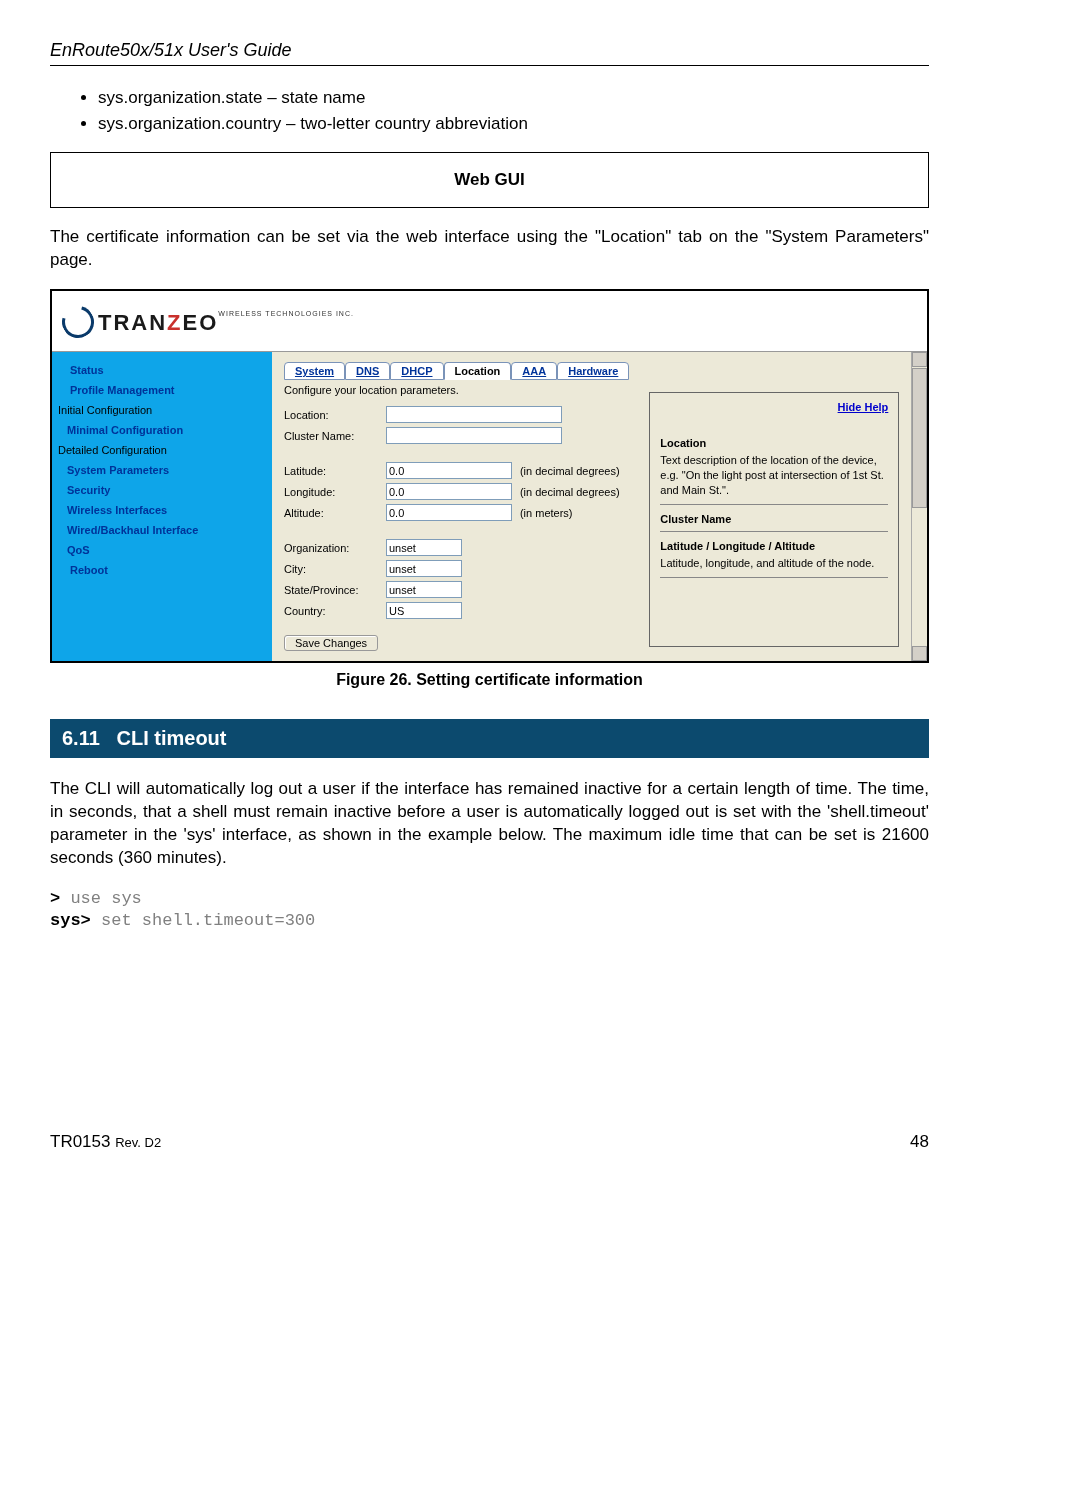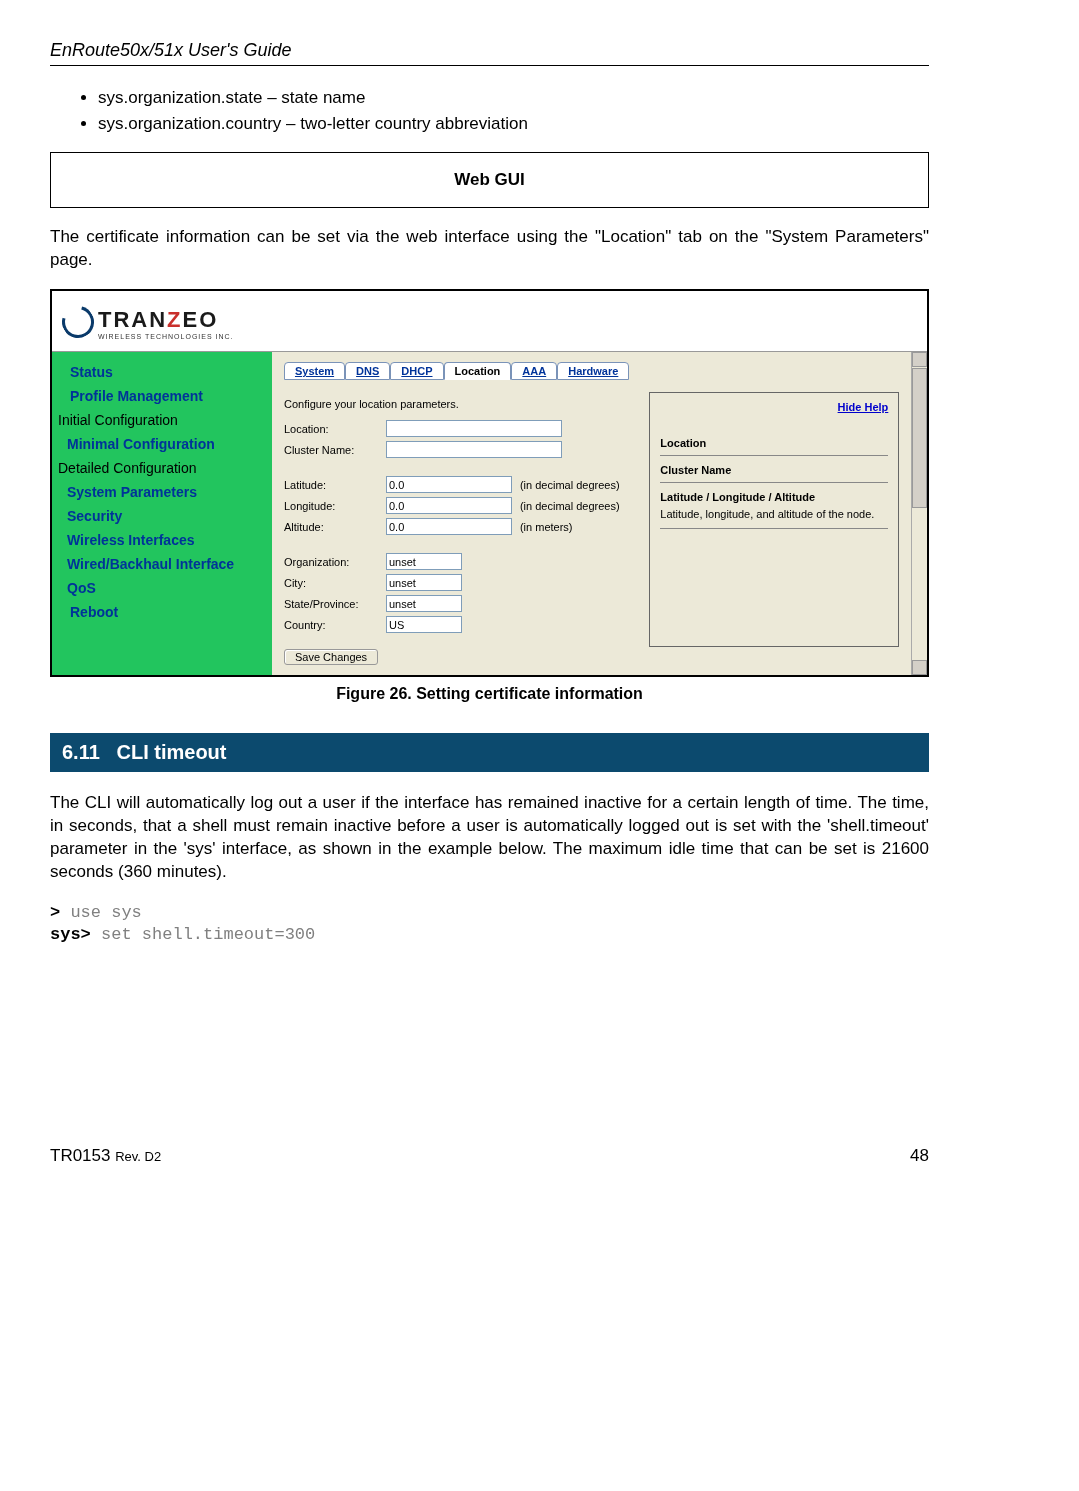--- a/index.html
+++ b/index.html
@@ -70,43 +70,43 @@
   .logo-swirl::before {
     content: '';
     position: absolute;
     left: 6px; top: 2px;
     width: 26px; height: 26px;
     border: 3px solid #0a3a6a;
     border-top-color: transparent;
     border-radius: 50%;
     transform: rotate(-30deg);
   }
-  .logo-text-group { display:flex; flex-direction:column; }
+  .logo-text-group { display:flex; flex-direction:row; }
   .logo-tranzeo {
     font-weight: bold;
     font-size: 22px;
     letter-spacing: 2px;
     color: #1a1a1a;
   }
   .logo-tranzeo .z { color:#c9302c; }
   .logo-sub {
     font-size: 7px;
     letter-spacing: 1px;
     color: #333;
   }
   .screenshot-body {
     display: flex;
     background: #ece9d8;
     min-height: 300px;
   }
   .sidebar {
     width: 225px;
-    background: #22c55e;
+    background: #0ea5e9;
     padding: 8px 0;
-    font-size: 14px;
+    font-size: 11px;
   }
   .sidebar .item {
     padding: 4px 0 4px 18px;
     color: #003399;
     font-weight: bold;
     font-family: Verdana, sans-serif;
   }
   .sidebar .heading {
     padding: 4px 0 4px 6px;
     color: #000;
@@ -119,21 +119,21 @@
     flex: 1;
     background: #ece9d8;
     padding: 10px 12px 10px 12px;
     display: flex;
     gap: 20px;
     position: relative;
   }
   .tabs-row {
     display: flex;
     gap: 0;
-    margin-bottom: 18px;
+    margin-bottom: 4px;
   }
   .tab {
     background: #fff;
     border: 1px solid #7a93b8;
     padding: 2px 10px;
     font-size: 11px;
     color: #003399;
     font-weight: bold;
     text-decoration: underline;
     border-top-left-radius: 4px;
@@ -363,20 +363,21 @@
         <div class="form-row">
           <span class="lbl">Country:</span>
           <input class="in-small" value="US" style="">
         </div>
         <button class="save-btn">Save Changes</button>
       </div>
 
       <div class="help-box">
         <div class="help-hide">Hide Help</div>
         <div class="help-h">Location</div>
+        <div class="help-p">Text description of the location of the device, e.g. "On the light post at intersection of 1st St. and Main St.".</div>
         <hr class="help-sep">
         <div class="help-h">Cluster Name</div>
         <hr class="help-sep">
         <div class="help-h">Latitude / Longitude / Altitude</div>
         <div class="help-p">Latitude, longitude, and altitude of the node.</div>
         <hr class="help-sep">
       </div>
     </div>
     <div class="scrollbar-v">
       <div class="scroll-thumb"></div>

